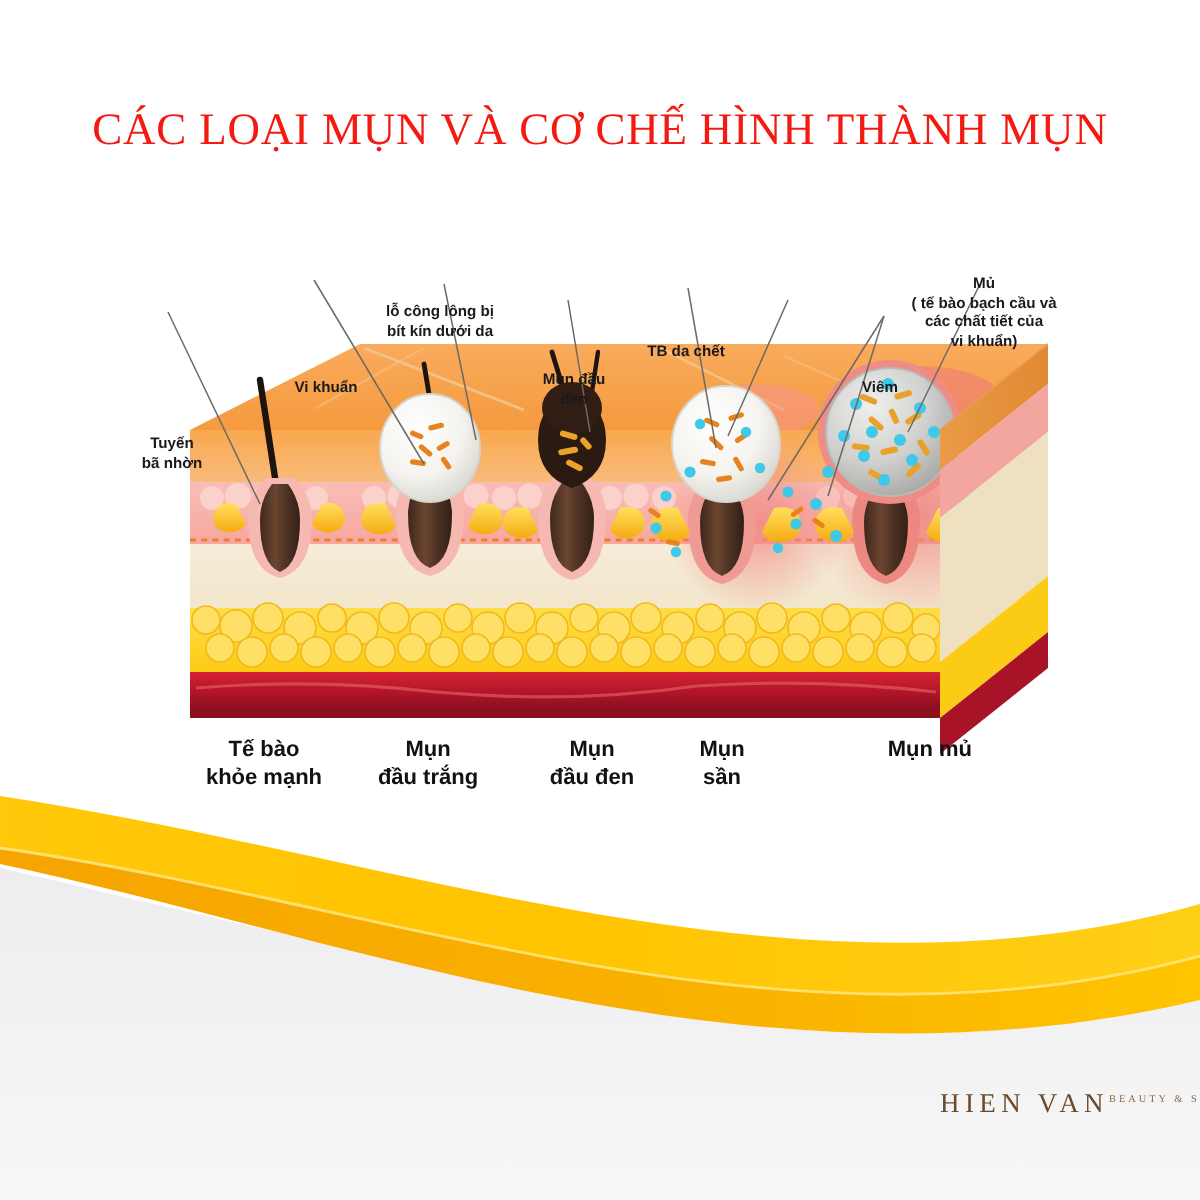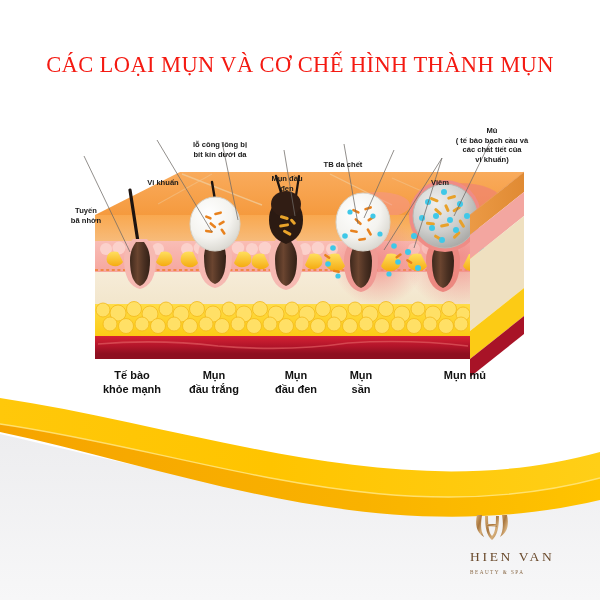--- a/index.html
+++ b/index.html
@@ -24,21 +24,21 @@
     font-weight:400;
     white-space:nowrap;
   }
 
   
   .deco { position:absolute; left:0; top:0; width:600px; height:600px; pointer-events:none; }
 
   
   .logo-wrap {
     position:absolute; left:470px; top:512px; width:120px; height:72px;
-    display:flex; flex-direction:column; justify-content:flex-start;
+    display:flex; align-items:center; justify-content:flex-start;
   }
   .logo-mark { width:44px; height:30px; }
   .logo-name {
     margin-top:7px;
     font-family:"Liberation Serif", serif;
     font-size:13.5px;
     letter-spacing:2.7px;
     color:#6a4a2c;
     white-space:nowrap;
   }
@@ -57,20 +57,21 @@
 
   .lbl {
     position:absolute;
     font-family:"Liberation Sans", sans-serif;
     font-size:7.6px;
     font-weight:bold;
     color:#1a1a1a;
     line-height:1.26;
     text-align:center;
     white-space:pre;
+    margin-top:11px;
   }
   .bot {
     position:absolute;
     font-family:"Liberation Sans", sans-serif;
     font-size:11px;
     font-weight:bold;
     color:#111;
     line-height:1.3;
     text-align:center;
     white-space:pre;

